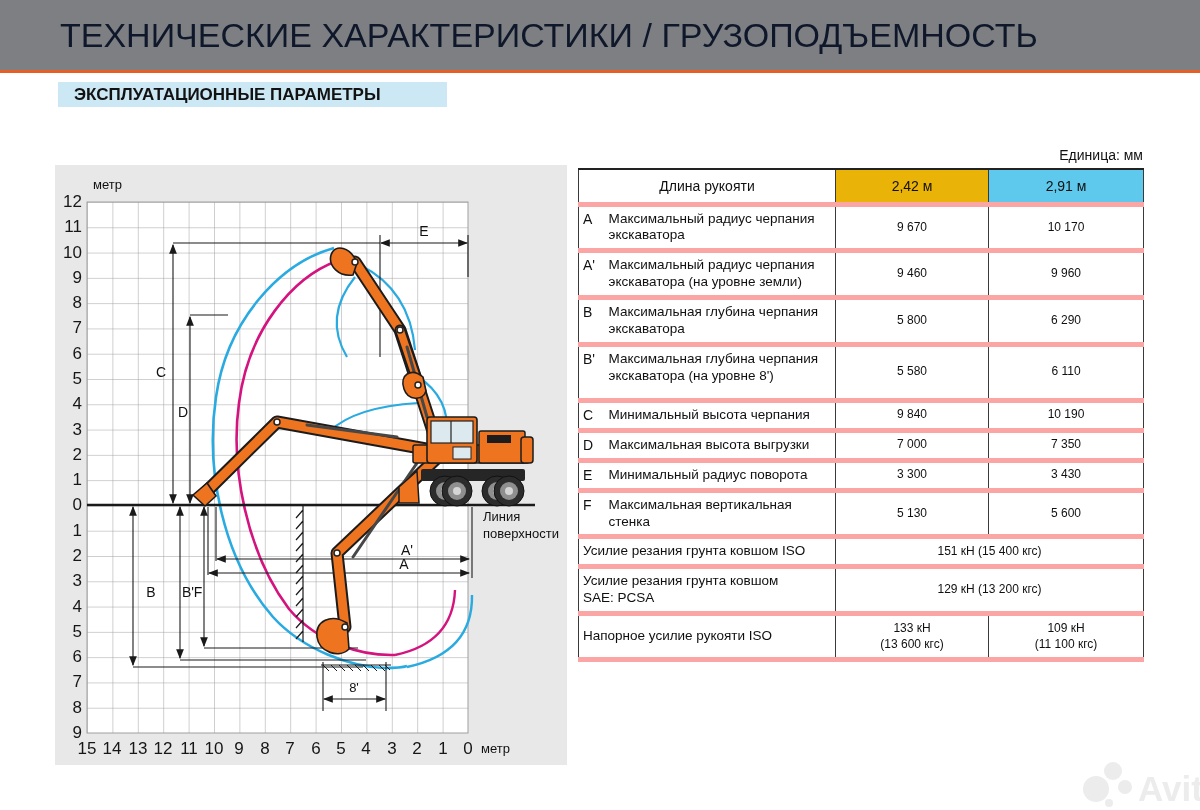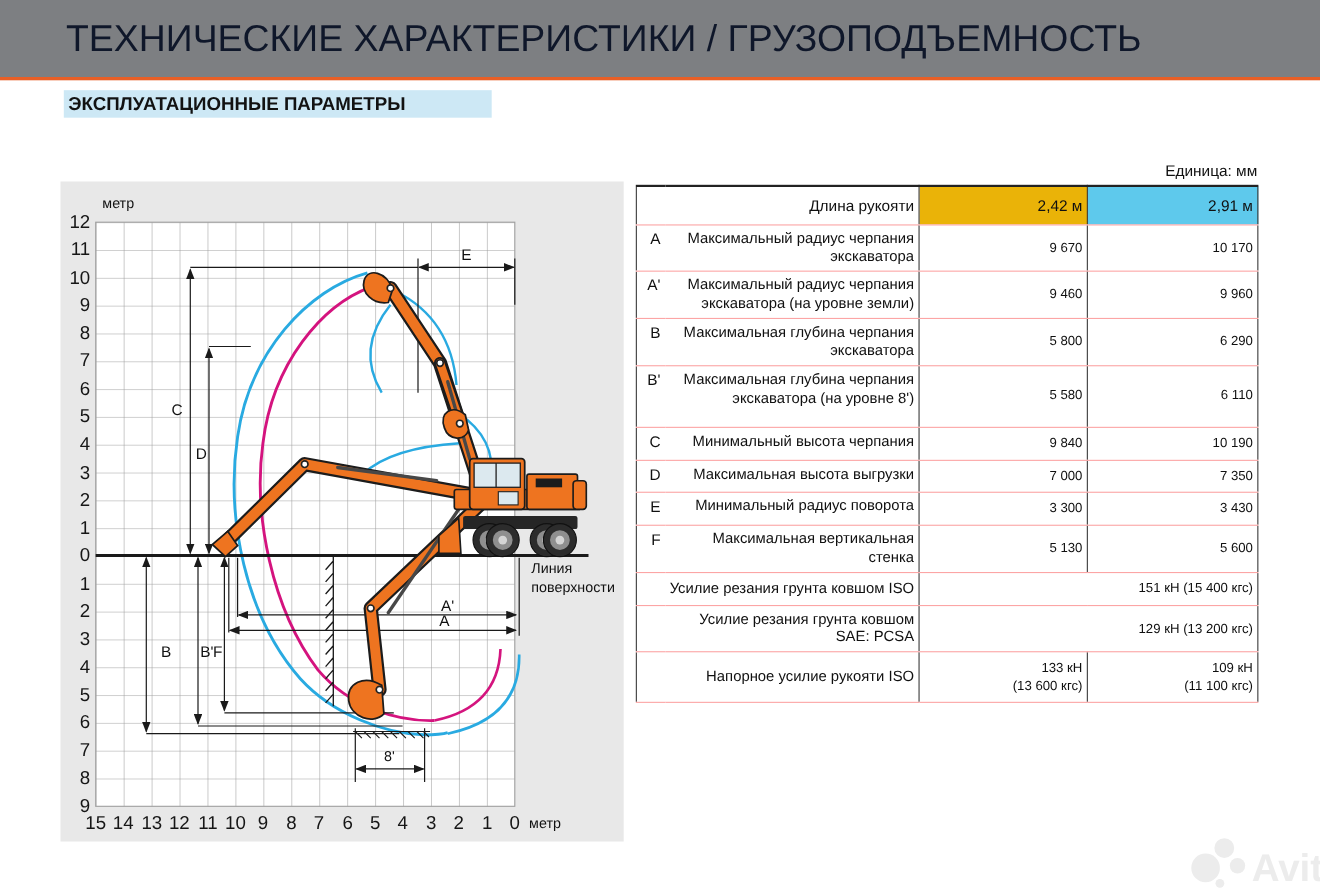--- a/index.html
+++ b/index.html
@@ -9,33 +9,33 @@
   }
   .topbar{position:absolute;left:0;top:0;width:1200px;height:70px;background:#7d7f82;}
   .topbar .title{
     position:absolute;left:60px;top:0;line-height:70px;color:#0f172a;
     font-size:34px;font-weight:400;letter-spacing:0px;white-space:nowrap;
   }
   .accent{position:absolute;left:0;top:70px;width:1200px;height:3px;background:#e85f26;}
   .section-strip{
     position:absolute;left:58px;top:82px;width:389px;height:25px;background:#cde8f5;
   }
-  .section-strip .stext{font-size:17px;font-weight:bold;line-height:25px;padding-left:4px;color:#121212;white-space:nowrap;}
+  .section-strip .stext{font-size:17px;font-weight:bold;line-height:25px;padding-left:16px;color:#121212;white-space:nowrap;}
 
   .unit-note{
     position:absolute;left:578px;top:147px;width:565px;text-align:right;
     font-size:14px;color:#111;
   }
   table.spec{
     position:absolute;left:578px;top:168px;width:565px;
     border-collapse:collapse;table-layout:fixed;
     font-size:13.5px;color:#101010;
     border:1.5px solid #3a3a3a;border-top:2px solid #222;
   }
-  table.spec td{border-bottom:1px solid #fca5a5;padding:4px 4px;text-align:right;}
+  table.spec td{border-bottom:5px solid #fca5a5;padding:4px 4px;}
   td.k{width:26px;vertical-align:top;font-size:14px;padding-left:6px;padding-right:0;}
   td.lbl{width:231px;vertical-align:top;line-height:1.25;padding-left:2px;white-space:pre-line;}
   td.lbl2{vertical-align:middle;line-height:1.25;padding-left:6px;white-space:pre-line;}
   td.v{width:153px;text-align:center;vertical-align:middle;font-size:12px;
        border-left:1px solid #3a3a3a;white-space:pre-line;line-height:1.3;}
   td.c-param{text-align:center;font-size:14px;}
   td.c-pink{background:#eab308;text-align:center;font-size:14px;border-left:1px solid #3a3a3a;}
   td.c-blue{background:#5ec9ec;text-align:center;font-size:14px;border-left:1px solid #3a3a3a;}
 
   svg text{font-family:"Liberation Sans",sans-serif;}

